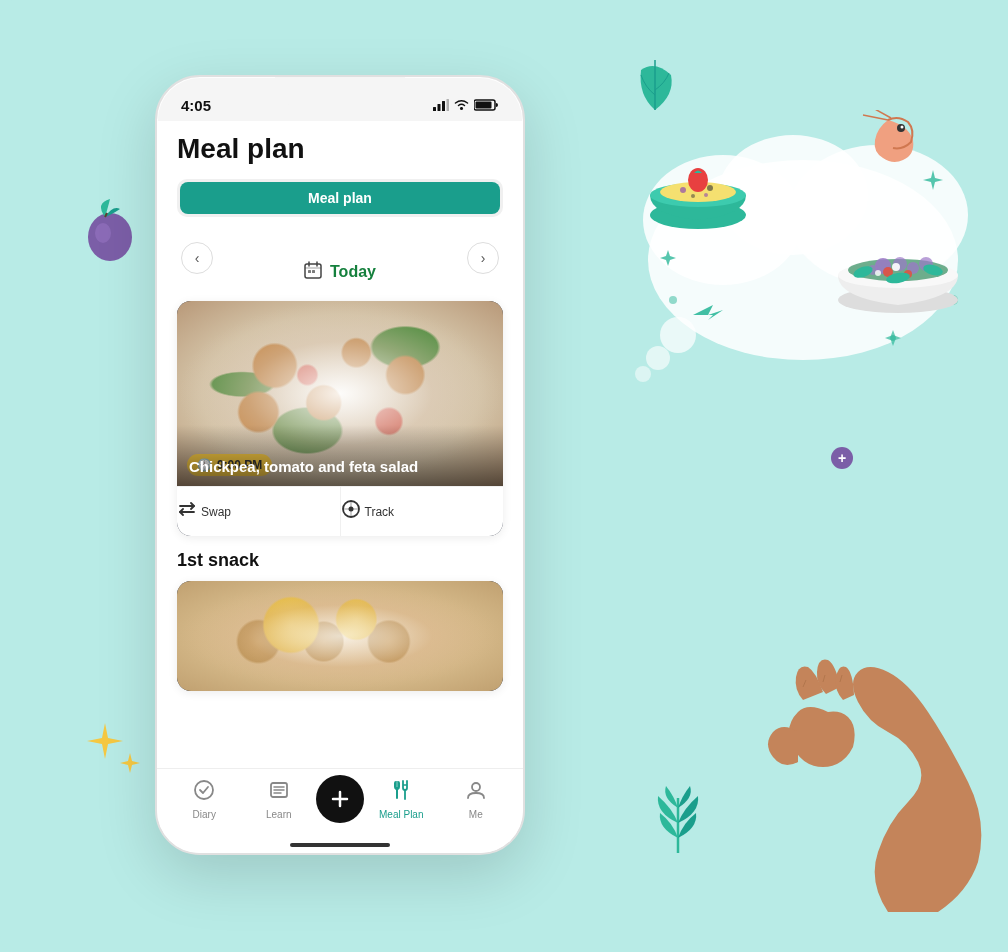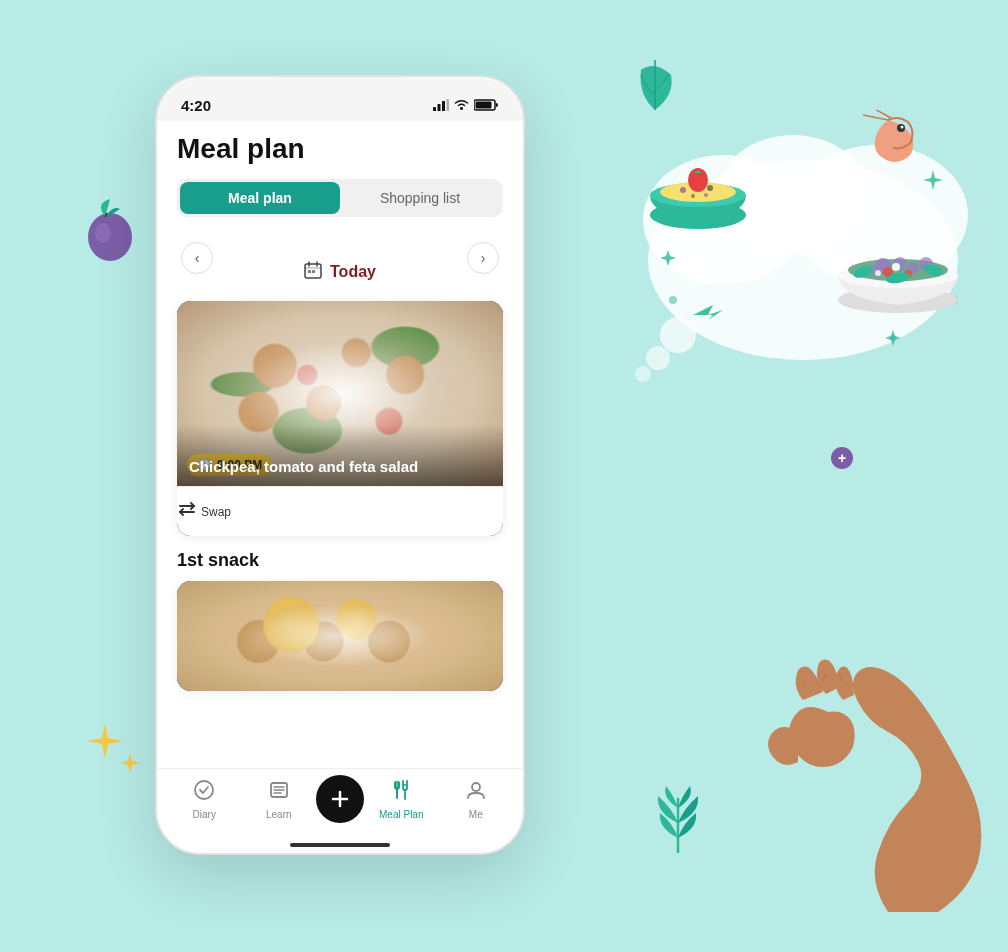--- a/index.html
+++ b/index.html
@@ -181,21 +181,21 @@
       font-size: 14px;
       color: #555;
     }
 
     .date-center {
       display: flex;
       align-items: center;
       gap: 8px;
       font-size: 16px;
       font-weight: 600;
-      color: #7f1d1d;
+      color: #15803d;
       margin-top: 28px;
     }
 
     .section-title {
       font-size: 18px;
       font-weight: 700;
       color: #111;
       margin-bottom: 10px;
     }
 
@@ -554,21 +554,21 @@
     <line x1="252" y1="170" x2="254" y2="163" stroke="#a06840" stroke-width="1" opacity="0.5"></line>
   </svg>
 </div>
 
 <div class="phone-wrapper">
   <div class="phone">
 
     <div class="phone-notch"></div>
 
     <div class="status-bar">
-      <span class="status-time">4:20</span>
+      <span class="status-time">4:05</span>
       <div class="status-icons">
         <svg width="16" height="12" viewBox="0 0 16 12">
           <rect x="0" y="8" width="3" height="4" rx="0.5" fill="#111"></rect>
           <rect x="4.5" y="5" width="3" height="7" rx="0.5" fill="#111"></rect>
           <rect x="9" y="2" width="3" height="10" rx="0.5" fill="#111"></rect>
           <rect x="13.5" y="0" width="2.5" height="12" rx="0.5" fill="#111" opacity="0.3"></rect>
         </svg>
         <svg width="15" height="12" viewBox="0 0 15 12">
           <path d="M7.5 9 Q7.5 9 7.5 9" stroke="#111" stroke-width="2" fill="none" stroke-linecap="round"></path>
           <path d="M4.5 6.5 Q7.5 4 10.5 6.5" stroke="#111" stroke-width="1.5" fill="none" stroke-linecap="round"></path>
@@ -582,21 +582,20 @@
         </svg>
       </div>
     </div>
 
     <div class="phone-content">
 
       <div class="page-title">Meal plan</div>
 
       <div class="tab-switcher">
         <button class="tab-btn active">Meal plan</button>
-        <button class="tab-btn">Shopping list</button>
       </div>
 
       <div class="date-nav">
         <button class="date-nav-btn">
           <span>‹</span>
         </button>
         <div class="date-center">
           <span>
             <svg width="18" height="18" viewBox="0 0 18 18">
               <rect x="1" y="3" width="16" height="14" rx="2" stroke="#444" stroke-width="1.5" fill="none"></rect>
@@ -636,20 +635,31 @@
               <span class="action-icon">
                 <svg width="20" height="20" viewBox="0 0 20 20">
                   <path d="M3 7 L17 7" stroke="#333" stroke-width="1.8" stroke-linecap="round"></path>
                   <path d="M14 4 L17 7 L14 10" stroke="#333" stroke-width="1.8" stroke-linecap="round" stroke-linejoin="round" fill="none"></path>
                   <path d="M17 13 L3 13" stroke="#333" stroke-width="1.8" stroke-linecap="round"></path>
                   <path d="M6 10 L3 13 L6 16" stroke="#333" stroke-width="1.8" stroke-linecap="round" stroke-linejoin="round" fill="none"></path>
                 </svg>
               </span>
               <span>Swap</span>
             </button>
+            <button class="meal-action-btn">
+              <span class="action-icon">
+                <svg width="20" height="20" viewBox="0 0 20 20">
+                  <circle cx="10" cy="10" r="8" stroke="#333" stroke-width="1.8" fill="none"></circle>
+                  <line x1="10" y1="2" x2="10" y2="18" stroke="#333" stroke-width="1.2" opacity="0.4"></line>
+                  <line x1="2" y1="10" x2="18" y2="10" stroke="#333" stroke-width="1.2" opacity="0.4"></line>
+                  <circle cx="10" cy="10" r="2.5" fill="#333"></circle>
+                </svg>
+              </span>
+              <span>Track</span>
+            </button>
           </div>
         </div>
       </div>
 
       <div class="snack-section">
         <div class="section-title">1st snack</div>
         <div class="meal-card">
           <div class="snack-image">
             <div class="granola-bowl"></div>
           </div>

